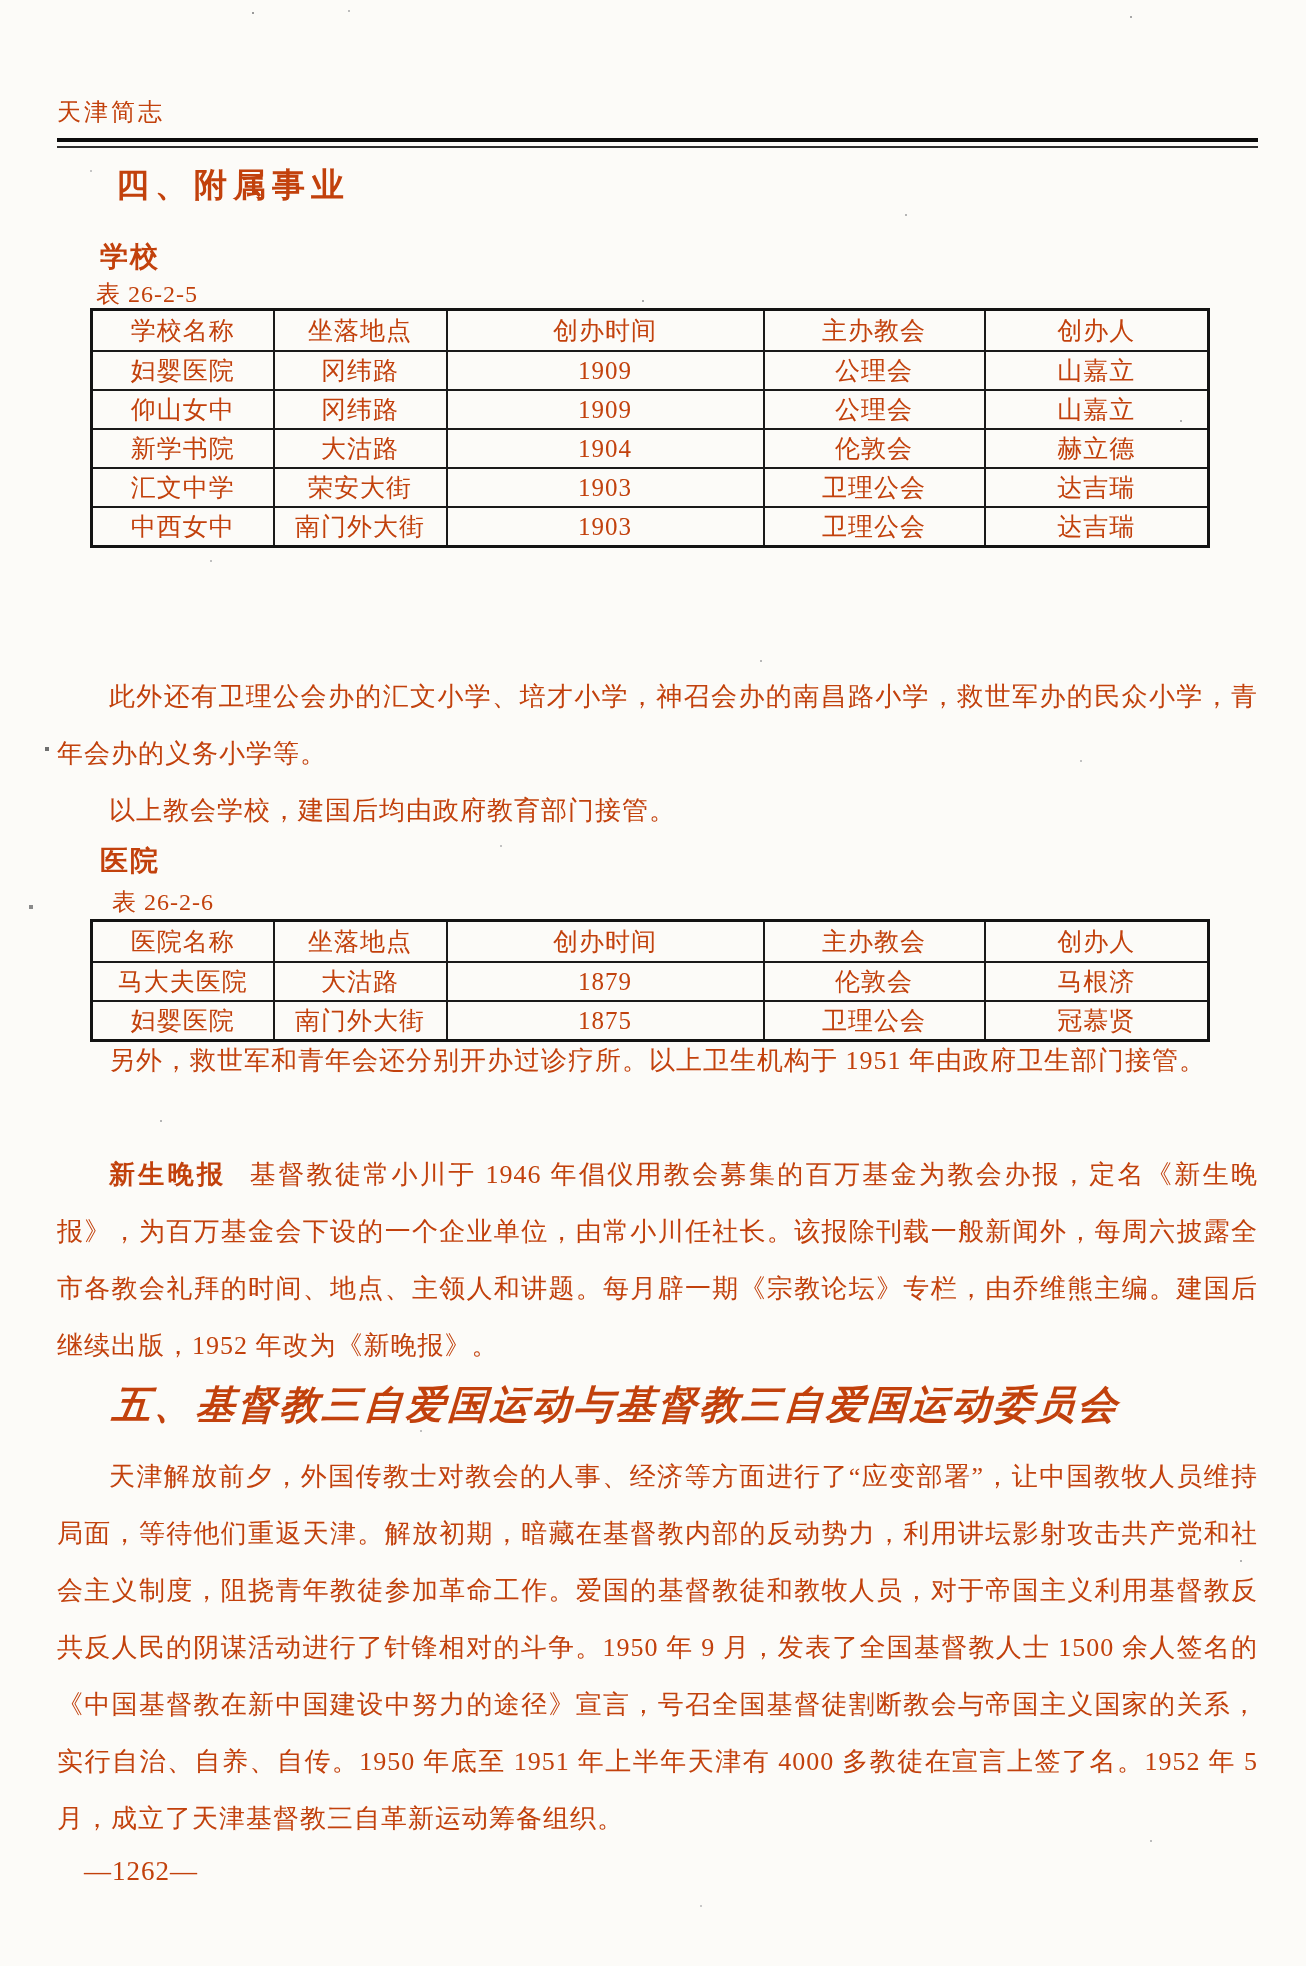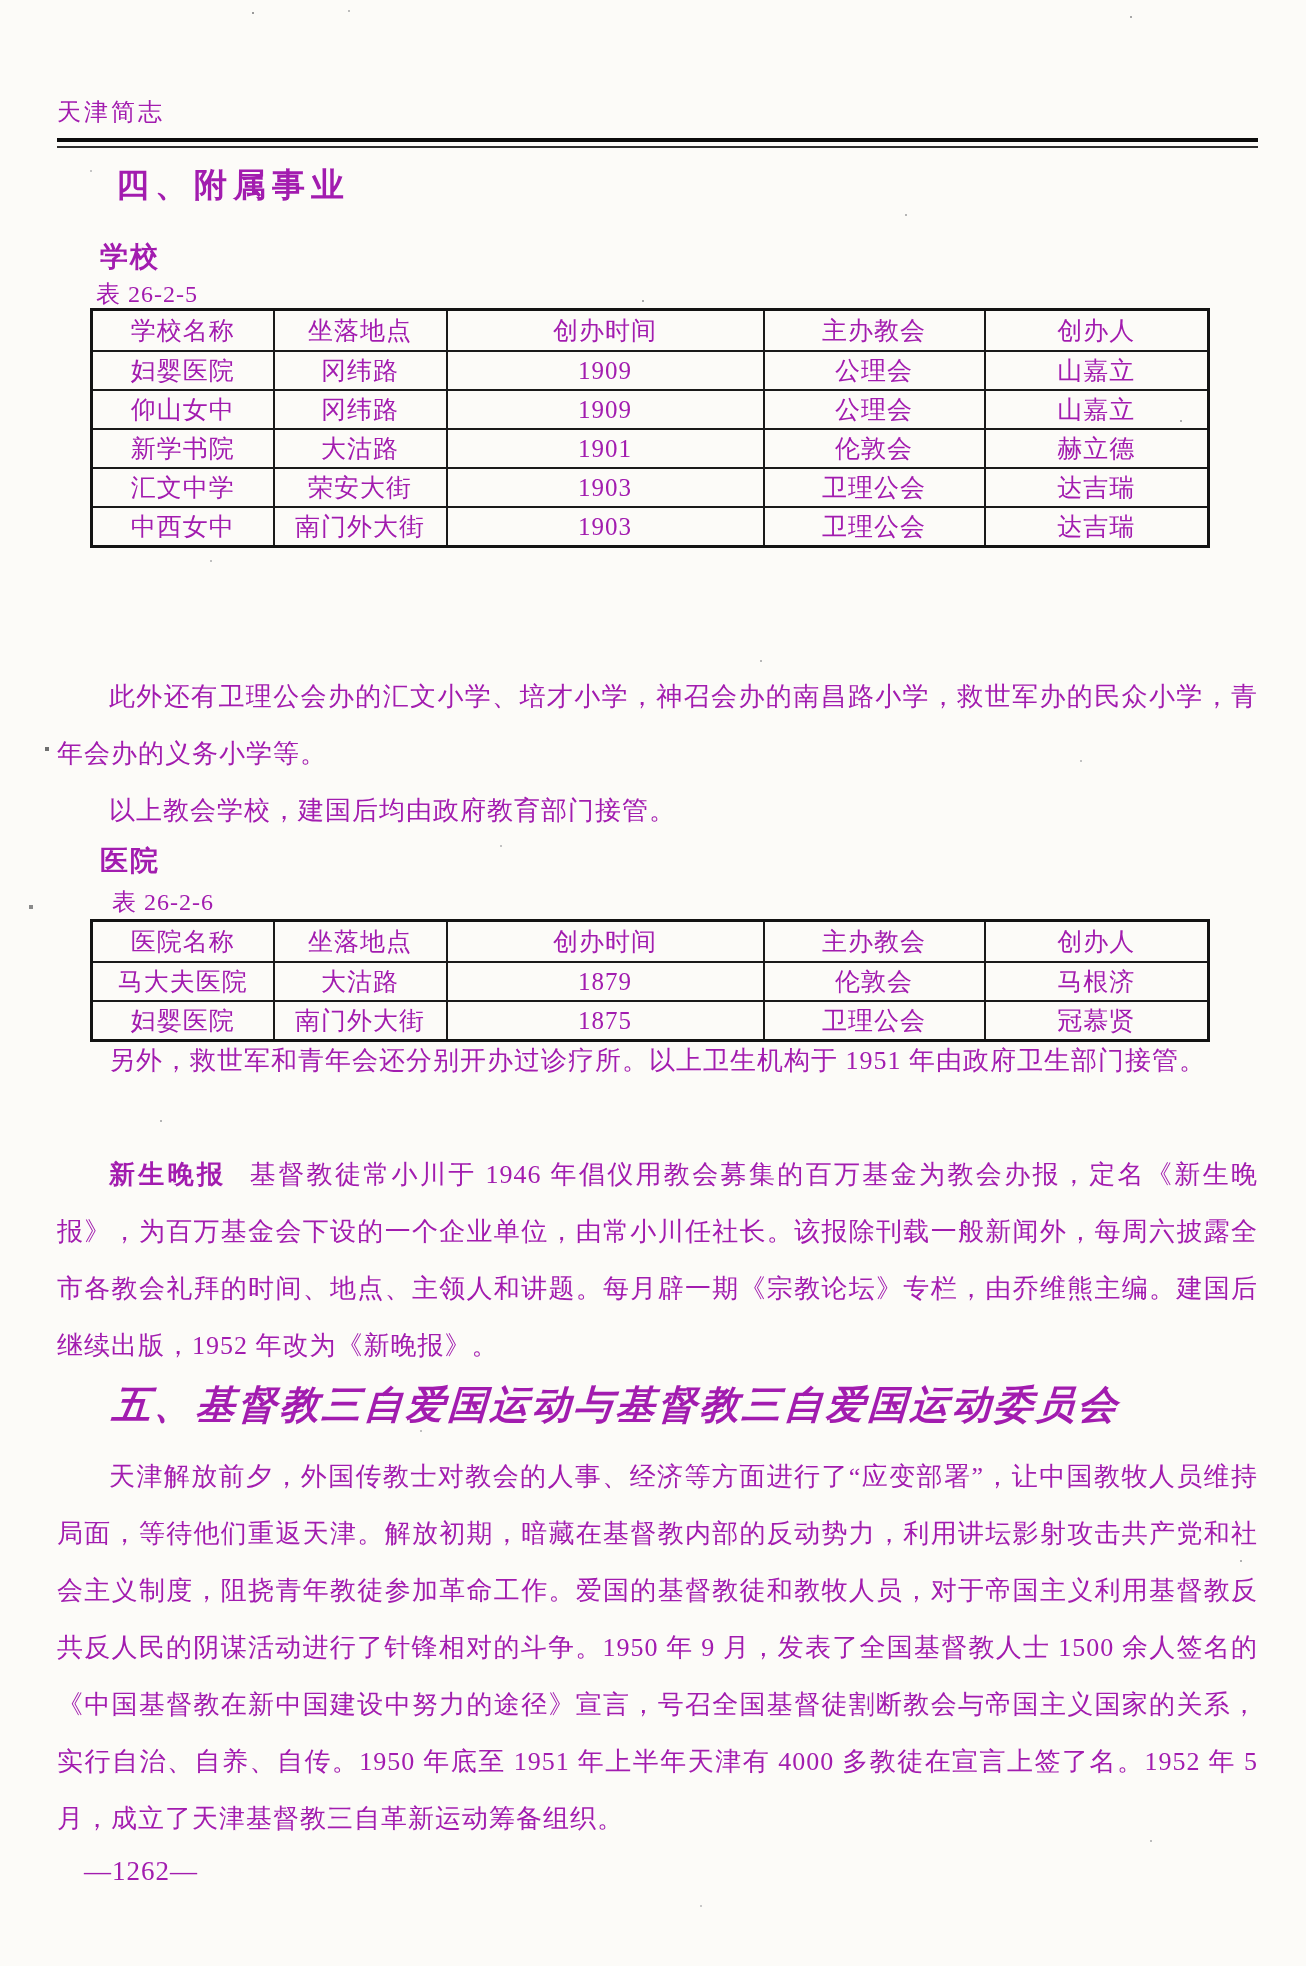--- a/index.html
+++ b/index.html
@@ -1,21 +1,21 @@
 <!DOCTYPE html>
 <html><head>
 <meta charset="utf-8">
 <style>
   html,body { margin:0; padding:0; background:#e9e7e3; }
   .page {
     position:relative;
     width:1306px; height:1966px;
     margin:0 auto;
     background:#fcfbf8;
-    color:#a21caf;
+    color:#c2410c;
     font-family:"Liberation Serif","DejaVu Serif",serif;
     overflow:hidden;
   }
   .noise {
     position:absolute; left:0; top:0; width:2px; height:2px;
     background:transparent;
     box-shadow:
       252px 12px 0 0 #9a9a9a, 1130px 16px 0 0 #a8a8a8, 348px 10px 0 0 #bdbdbd,
       46px 748px 0 1px #6f6f6f, 30px 906px 0 1px #8a8a8a, 642px 300px 0 0 #aaa,
       905px 214px 0 0 #b5b5b5, 1180px 420px 0 0 #b0b0b0, 210px 560px 0 0 #c0c0c0,
@@ -126,21 +126,21 @@
       <tr>
         <td>仰山女中</td>
         <td>冈纬路</td>
         <td>1909</td>
         <td>公理会</td>
         <td>山嘉立</td>
       </tr>
       <tr>
         <td>新学书院</td>
         <td>大沽路</td>
-        <td>1901</td>
+        <td>1904</td>
         <td>伦敦会</td>
         <td>赫立德</td>
       </tr>
       <tr>
         <td>汇文中学</td>
         <td>荣安大街</td>
         <td>1903</td>
         <td>卫理公会</td>
         <td>达吉瑞</td>
       </tr>

